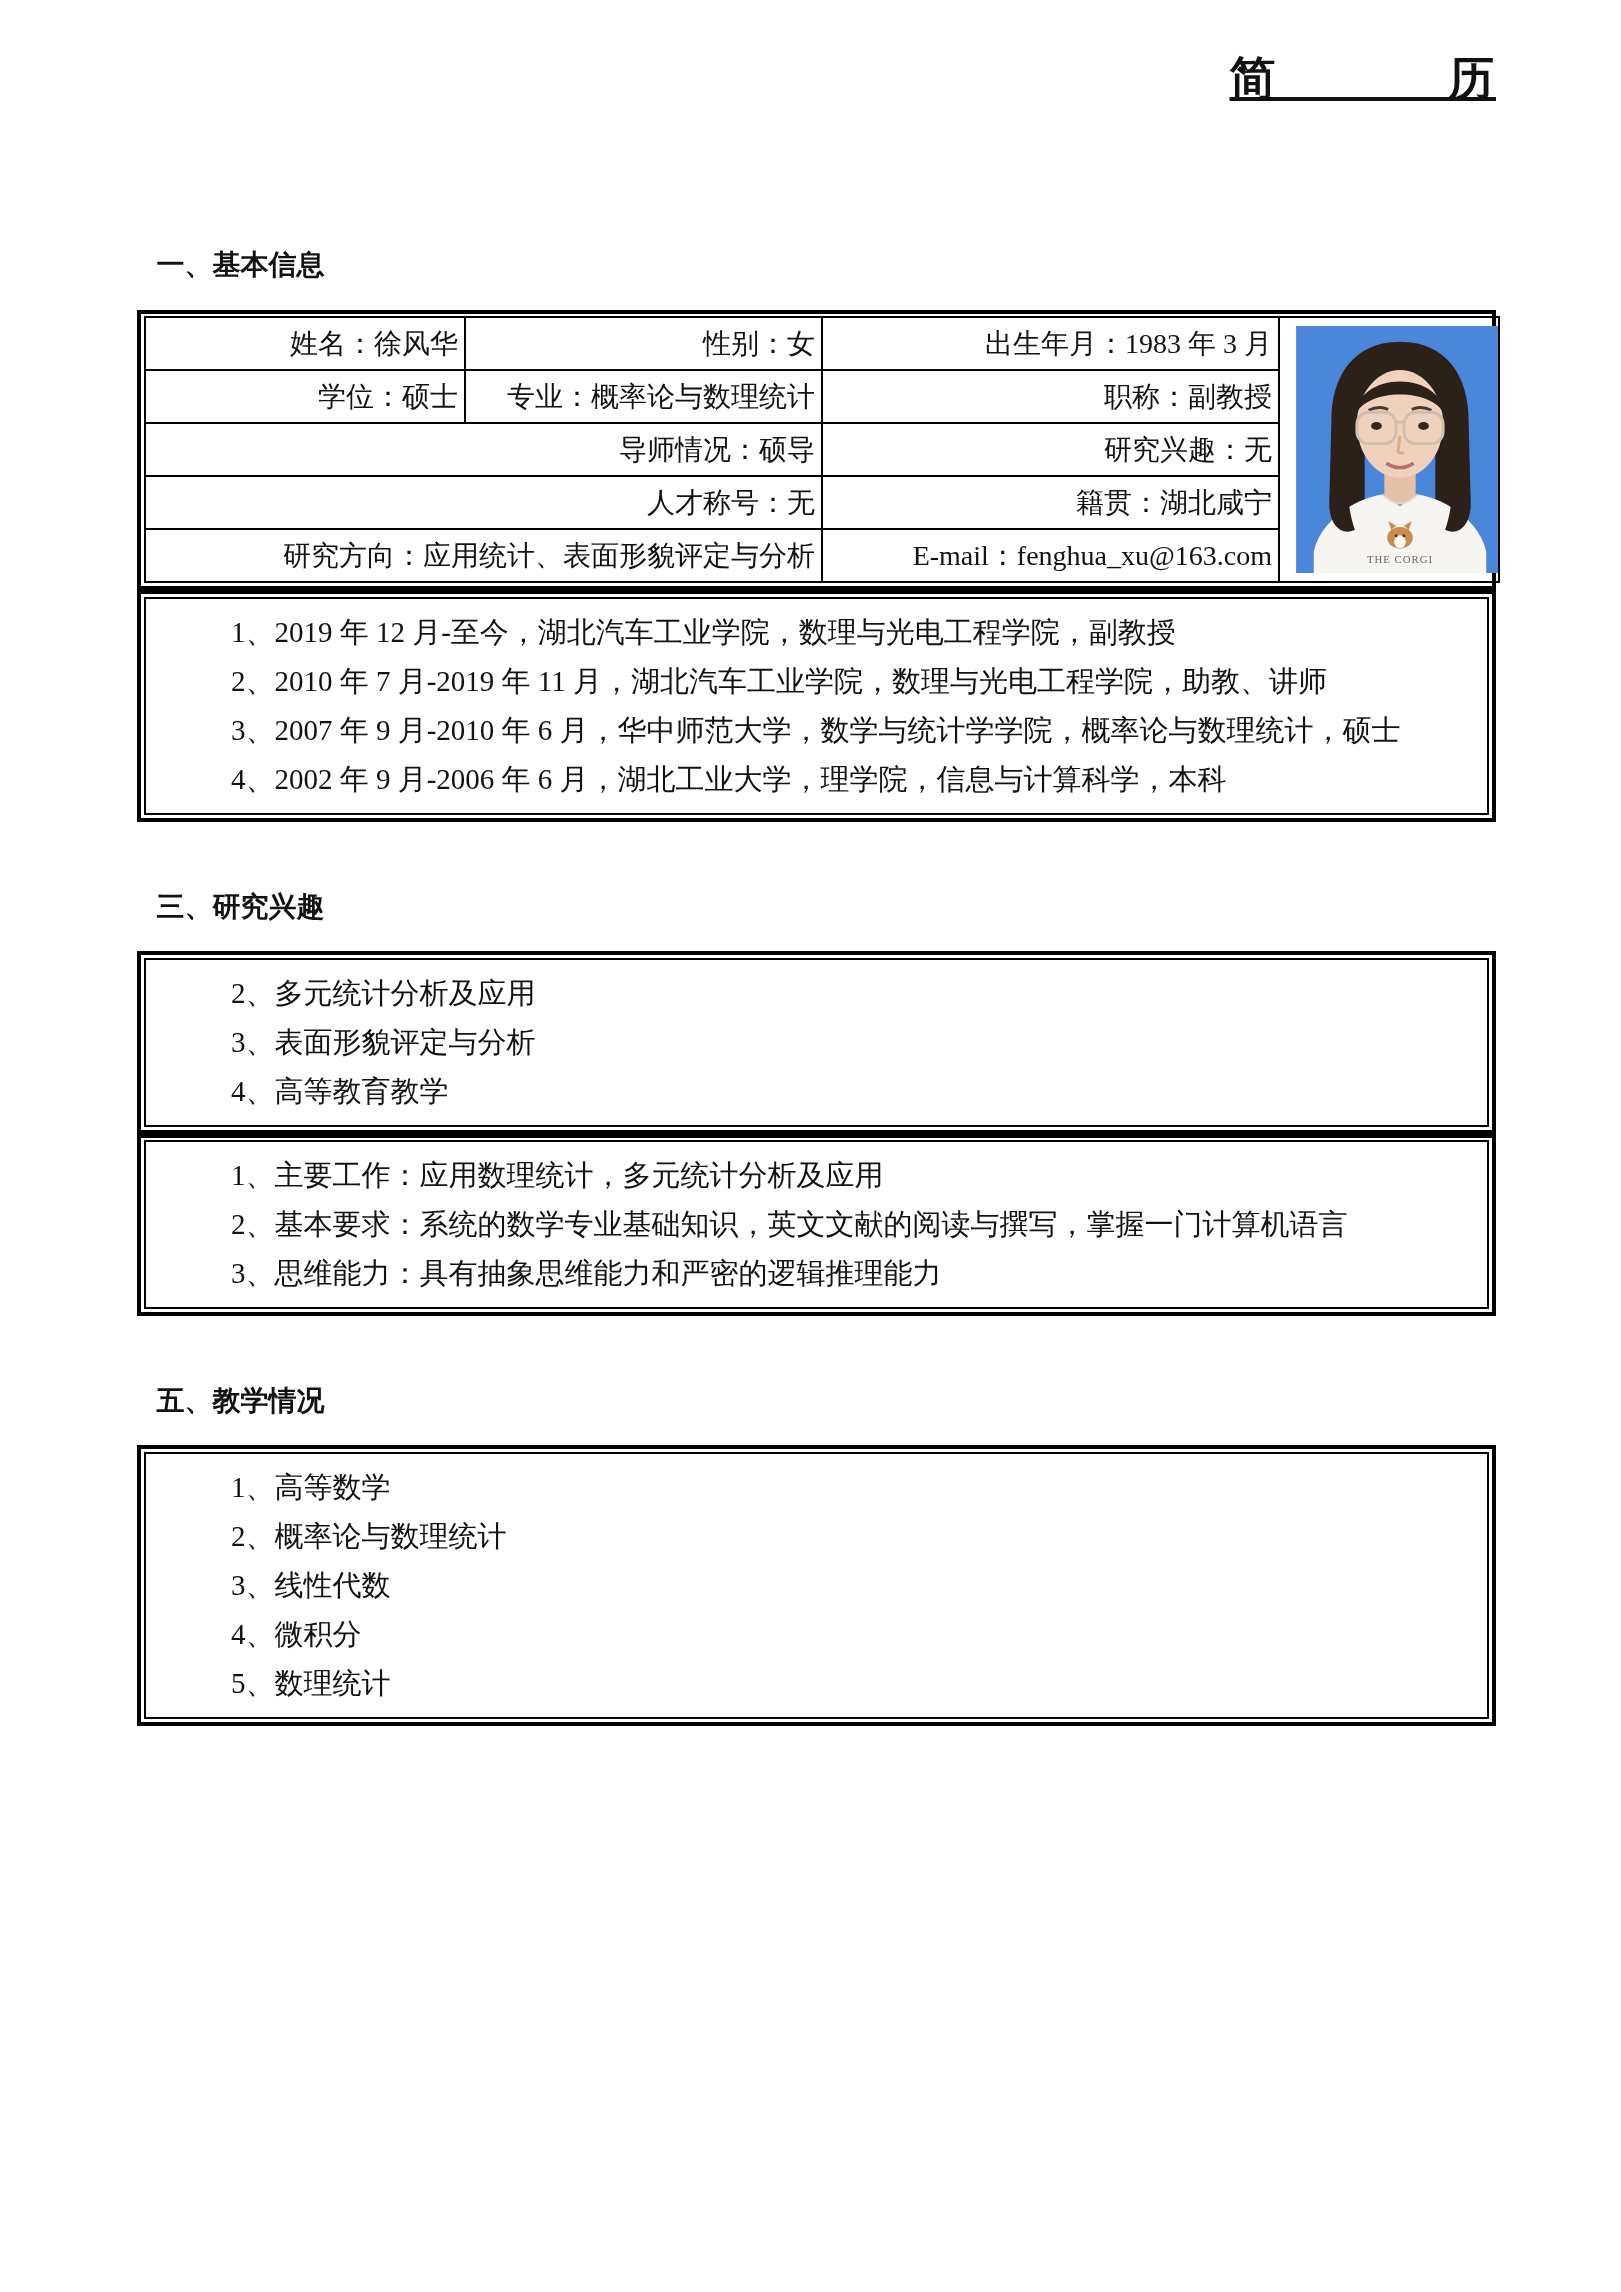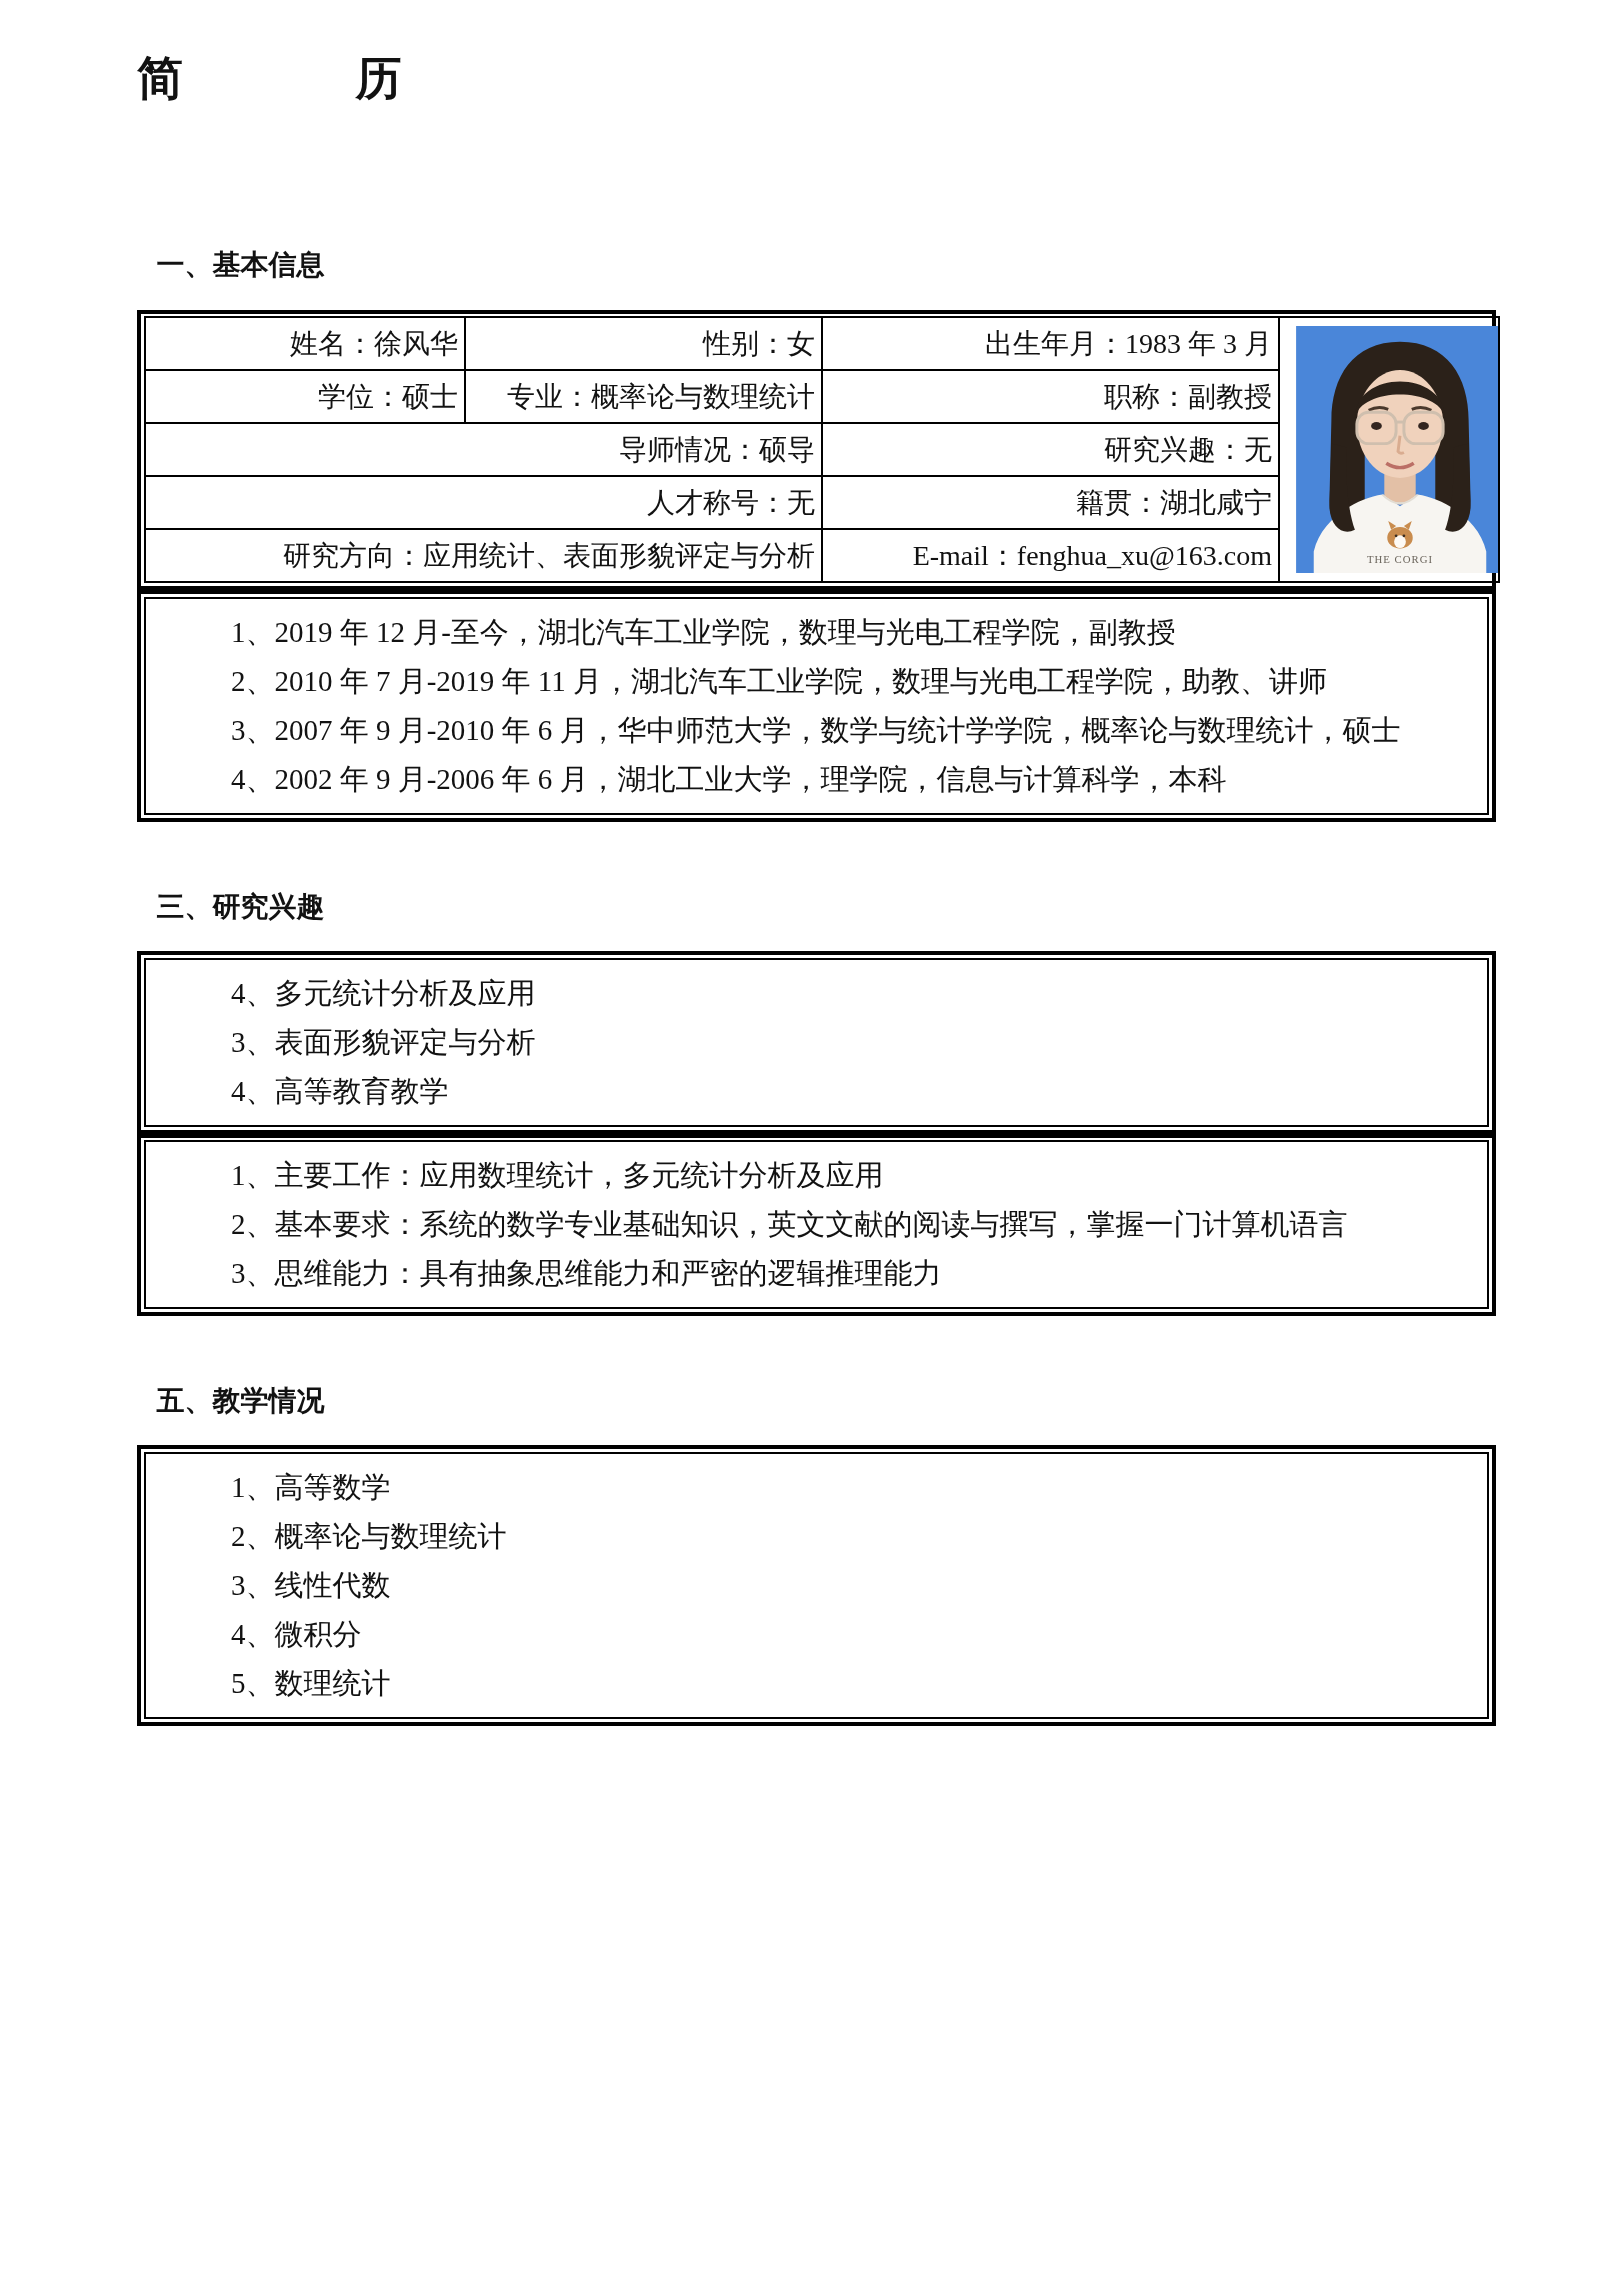--- a/index.html
+++ b/index.html
@@ -12,27 +12,28 @@
   body {
     width: 1621px;
     height: 2293px;
     overflow: hidden;
     position: relative;
   }
   .doc {
     padding: 51px 125px 0 137px;
   }
   .doc-title {
-    text-align: left;
+    text-align: right;
     font-size: 46px;
     font-weight: 700;
     letter-spacing: 2px;
     word-spacing: 157px;
     line-height: 55px;
     margin-bottom: 0;
+    text-decoration: underline;
   }
   .sec-heading {
     font-size: 28px;
     font-weight: 700;
     line-height: 43px;
     margin: 63px 0 23.5px 19.6px;
   }
   .sec-heading.first {
     margin-top: 137px;
   }
@@ -172,21 +173,21 @@
       <div class="list-item">1、2019 年 12 月-至今，湖北汽车工业学院，数理与光电工程学院，副教授</div>
       <div class="list-item">2、2010 年 7 月-2019 年 11 月，湖北汽车工业学院，数理与光电工程学院，助教、讲师</div>
       <div class="list-item">3、2007 年 9 月-2010 年 6 月，华中师范大学，数学与统计学学院，概率论与数理统计，硕士</div>
       <div class="list-item">4、2002 年 9 月-2006 年 6 月，湖北工业大学，理学院，信息与计算科学，本科</div>
     </div>
   </div>
 
   <div class="sec-heading">三、研究兴趣</div>
   <div class="dbl">
     <div class="dbl-inner list-inner">
-      <div class="list-item">4、多元统计分析及应用</div>
+      <div class="list-item">2、多元统计分析及应用</div>
       <div class="list-item">3、表面形貌评定与分析</div>
       <div class="list-item">4、高等教育教学</div>
     </div>
   </div>
 
   <div class="dbl">
     <div class="dbl-inner list-inner">
       <div class="list-item">1、主要工作：应用数理统计，多元统计分析及应用</div>
       <div class="list-item">2、基本要求：系统的数学专业基础知识，英文文献的阅读与撰写，掌握一门计算机语言</div>
       <div class="list-item">3、思维能力：具有抽象思维能力和严密的逻辑推理能力</div>

